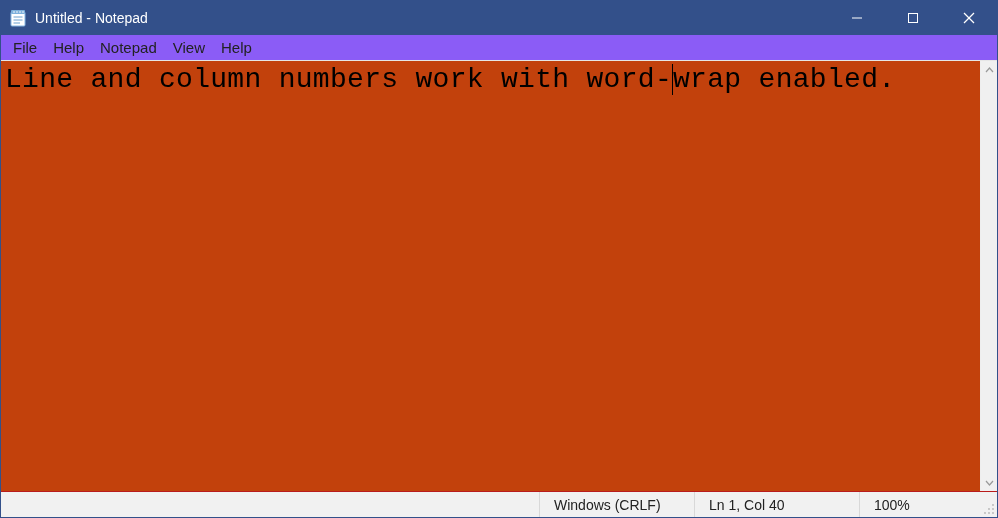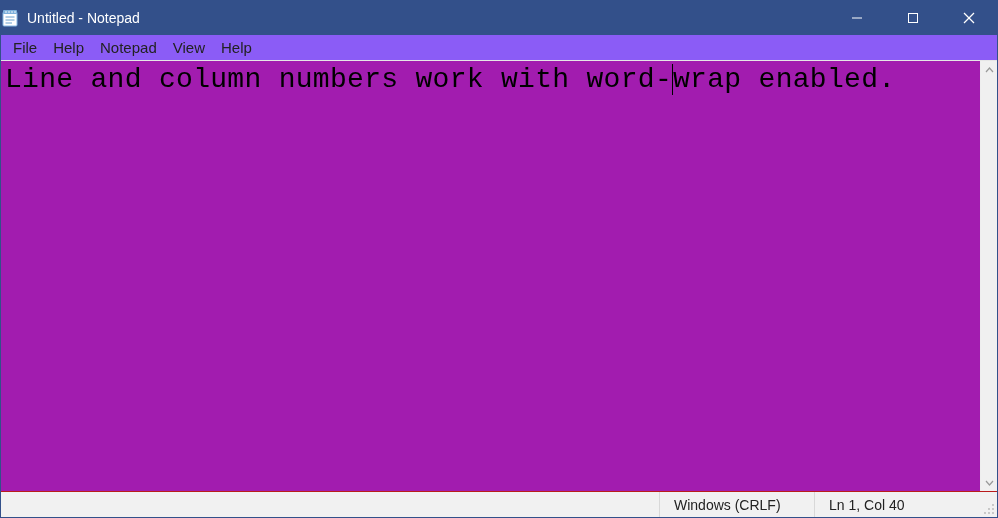--- a/index.html
+++ b/index.html
@@ -11,21 +11,21 @@
     border:1px solid #33508a;
     display:flex; flex-direction:column;
     background:#fff;
   }
 
   
   .titlebar {
     height:34px; background:#33508a;
     display:flex; align-items:center;
     color:#fff; font-size:14px;
-    padding-left:0;
+    padding-left:8px;
     flex:0 0 auto;
   }
   .titlebar .icon {
     width:18px; height:18px; margin-right:8px;
     display:inline-flex; align-items:center; justify-content:center;
   }
   .titlebar .title { flex:0 0 auto; }
   .titlebar .spacer { flex:1 1 auto; }
   .winbtn {
     width:56px; height:34px;
@@ -40,21 +40,21 @@
     display:flex; align-items:center;
     font-size:15px; color:#222;
     padding:0 4px;
     border-bottom:1px solid #e6e6e6;
     flex:0 0 auto;
   }
   .menuitem { padding:2px 8px; }
 
   
   .editor-wrap {
-    flex:1 1 auto; display:flex; overflow:hidden; background:#a21caf;
+    flex:1 1 auto; display:flex; overflow:hidden; background:#c2410c;
   }
   .editor {
     flex:1 1 auto;
     font-family: Consolas, "Courier New", monospace;
     font-size:28px;
     line-height:1.22;
     padding:2px 4px 2px 4px;
     color:#000;
     white-space:pre-wrap;
     word-wrap:break-word;
@@ -165,20 +165,23 @@
   </div>
 
   <div class="statusbar">
     <div class="stat-spacer"></div>
     <div class="stat-cell enc">
       <span>Windows (CRLF)</span>
     </div>
     <div class="stat-cell pos">
       <span>Ln 1, Col 40</span>
     </div>
+    <div class="stat-cell zoom">
+      <span>100%</span>
+    </div>
     <div class="resize-grip">
       <svg width="12" height="12" viewBox="0 0 12 12">
         <circle cx="10" cy="2" r="0.9" fill="#b5b5b5"></circle>
         <circle cx="10" cy="6" r="0.9" fill="#b5b5b5"></circle>
         <circle cx="6" cy="6" r="0.9" fill="#b5b5b5"></circle>
         <circle cx="10" cy="10" r="0.9" fill="#b5b5b5"></circle>
         <circle cx="6" cy="10" r="0.9" fill="#b5b5b5"></circle>
         <circle cx="2" cy="10" r="0.9" fill="#b5b5b5"></circle>
       </svg>
     </div>

